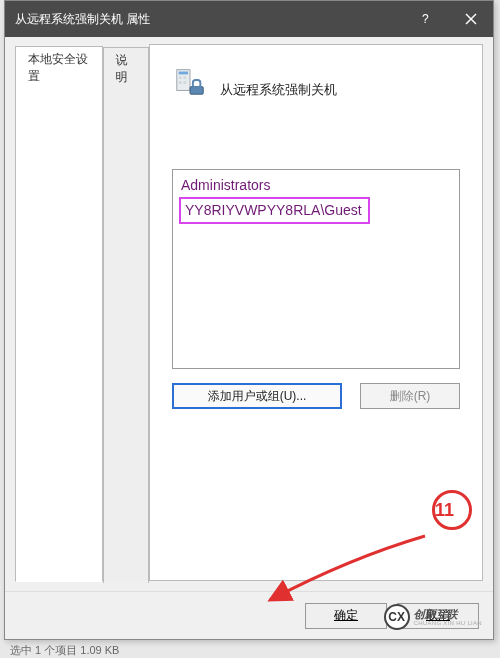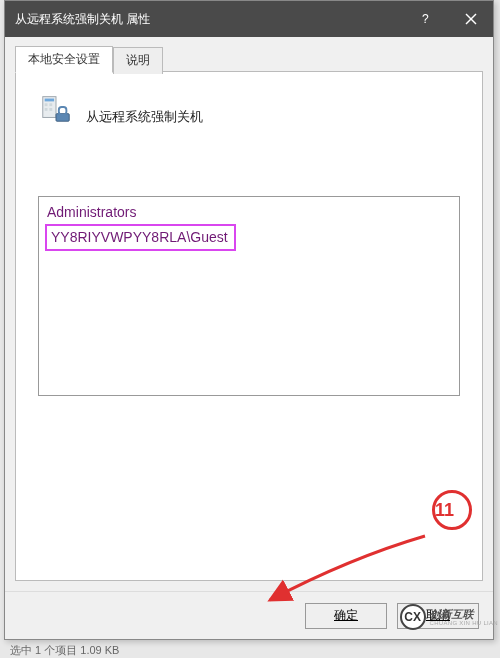--- a/index.html
+++ b/index.html
@@ -18,21 +18,21 @@
       pointer-events: none;
     }
     .bg-bottom {
       position: absolute;
       bottom: 0; left: 10px;
       font-size: 11px;
       color: #666;
     }
     .watermark {
       position: absolute;
-      right: 2px; bottom: 28px;
+      right: 18px; bottom: 28px;
       display: flex;
       align-items: center;
       gap: 4px;
       font-size: 10px;
       color: #999;
     }
     .watermark-logo {
       width: 26px; height: 26px;
       border-radius: 50%;
       border: 2px solid #444;
@@ -78,21 +78,21 @@
       justify-content: center;
       color: #fff;
       font-size: 13px;
     }
     .titlebar-btn svg { width: 12px; height: 12px; }
 
     .dialog-body {
       flex: 1;
       padding: 8px 10px 10px 10px;
       display: flex;
-      flex-direction: column;
+      flex-direction: row;
       background: #f0f0f0;
     }
     .tabs {
       display: flex;
       gap: 0;
       position: relative;
       z-index: 2;
     }
     .tab {
       padding: 4px 12px;
@@ -272,20 +272,24 @@
         <span class="policy-name">从远程系统强制关机</span>
       </div>
 
       <div class="members-box">
         <div class="member-item">Administrators</div>
         <span class="member-highlight">
           <span class="member-item">YY8RIYVWPYY8RLA\Guest</span>
         </span>
       </div>
 
+      <div class="member-buttons">
+        <div class="btn primary-outline">添加用户或组(U)...</div>
+        <div class="btn secondary">删除(R)</div>
+      </div>
     </div>
   </div>
 
   <div class="dialog-footer">
     <div class="footer-btn">确定</div>
     <div class="footer-btn">取消</div>
   </div>
 </div>
 
 <div class="annot-circle">

